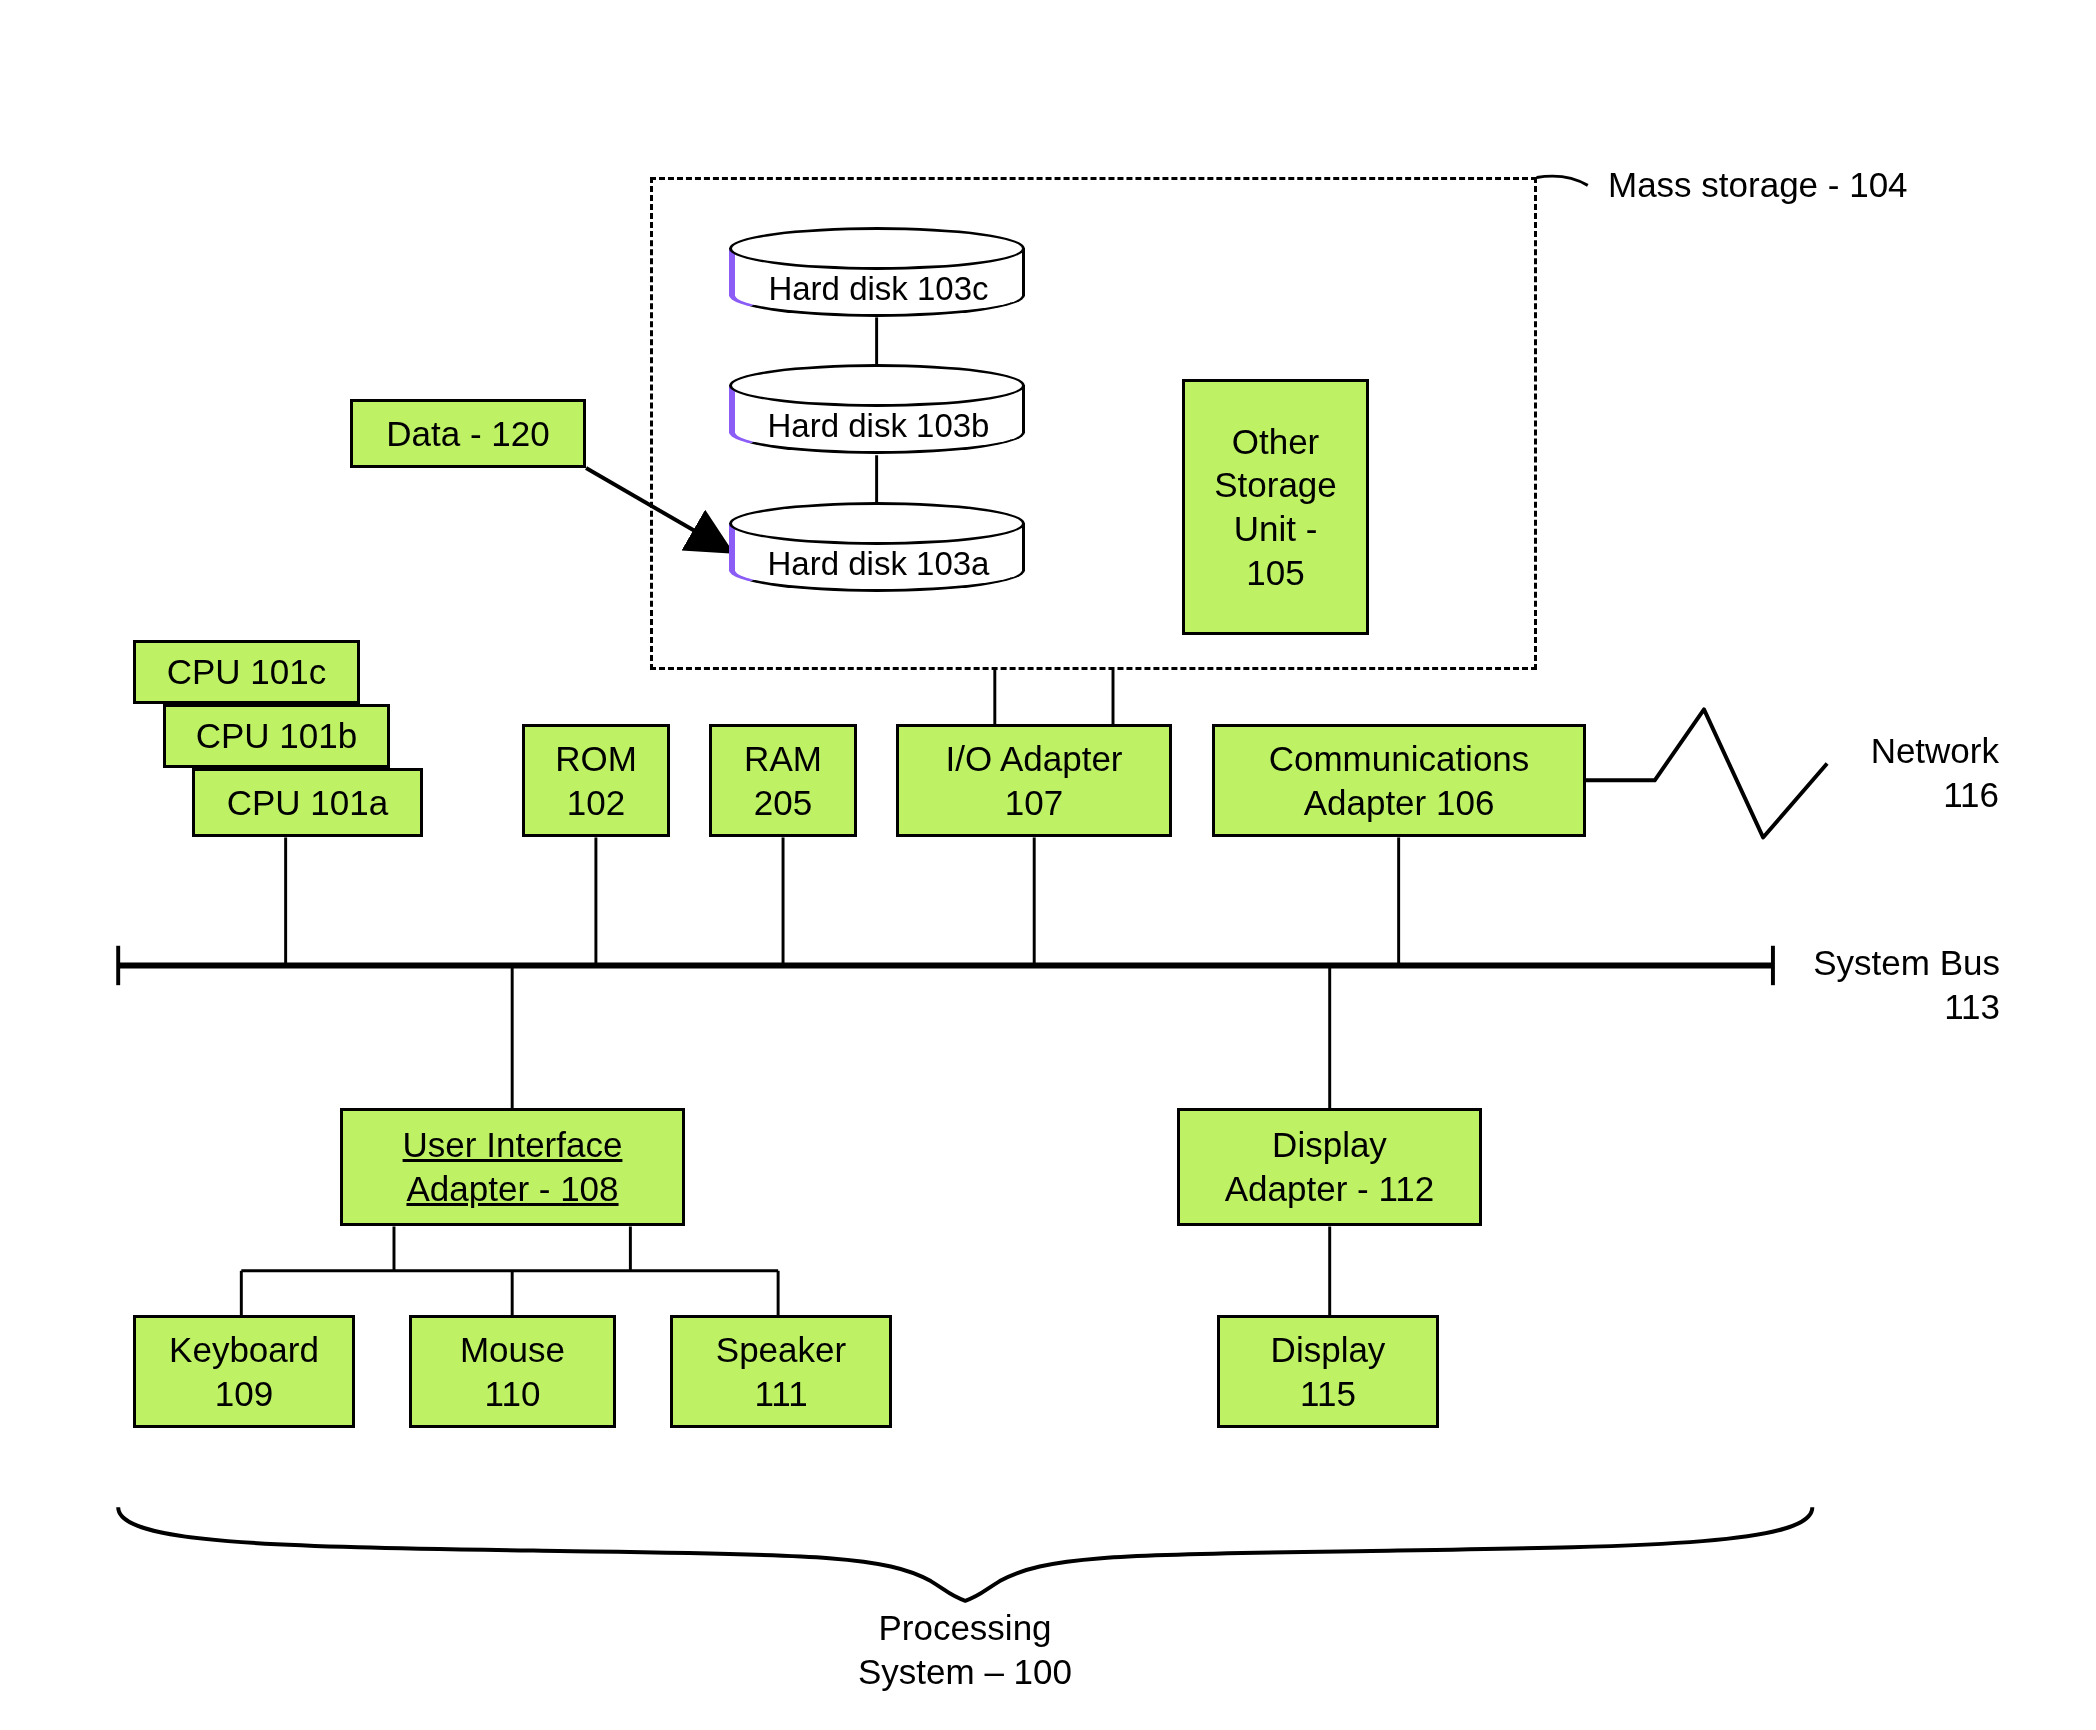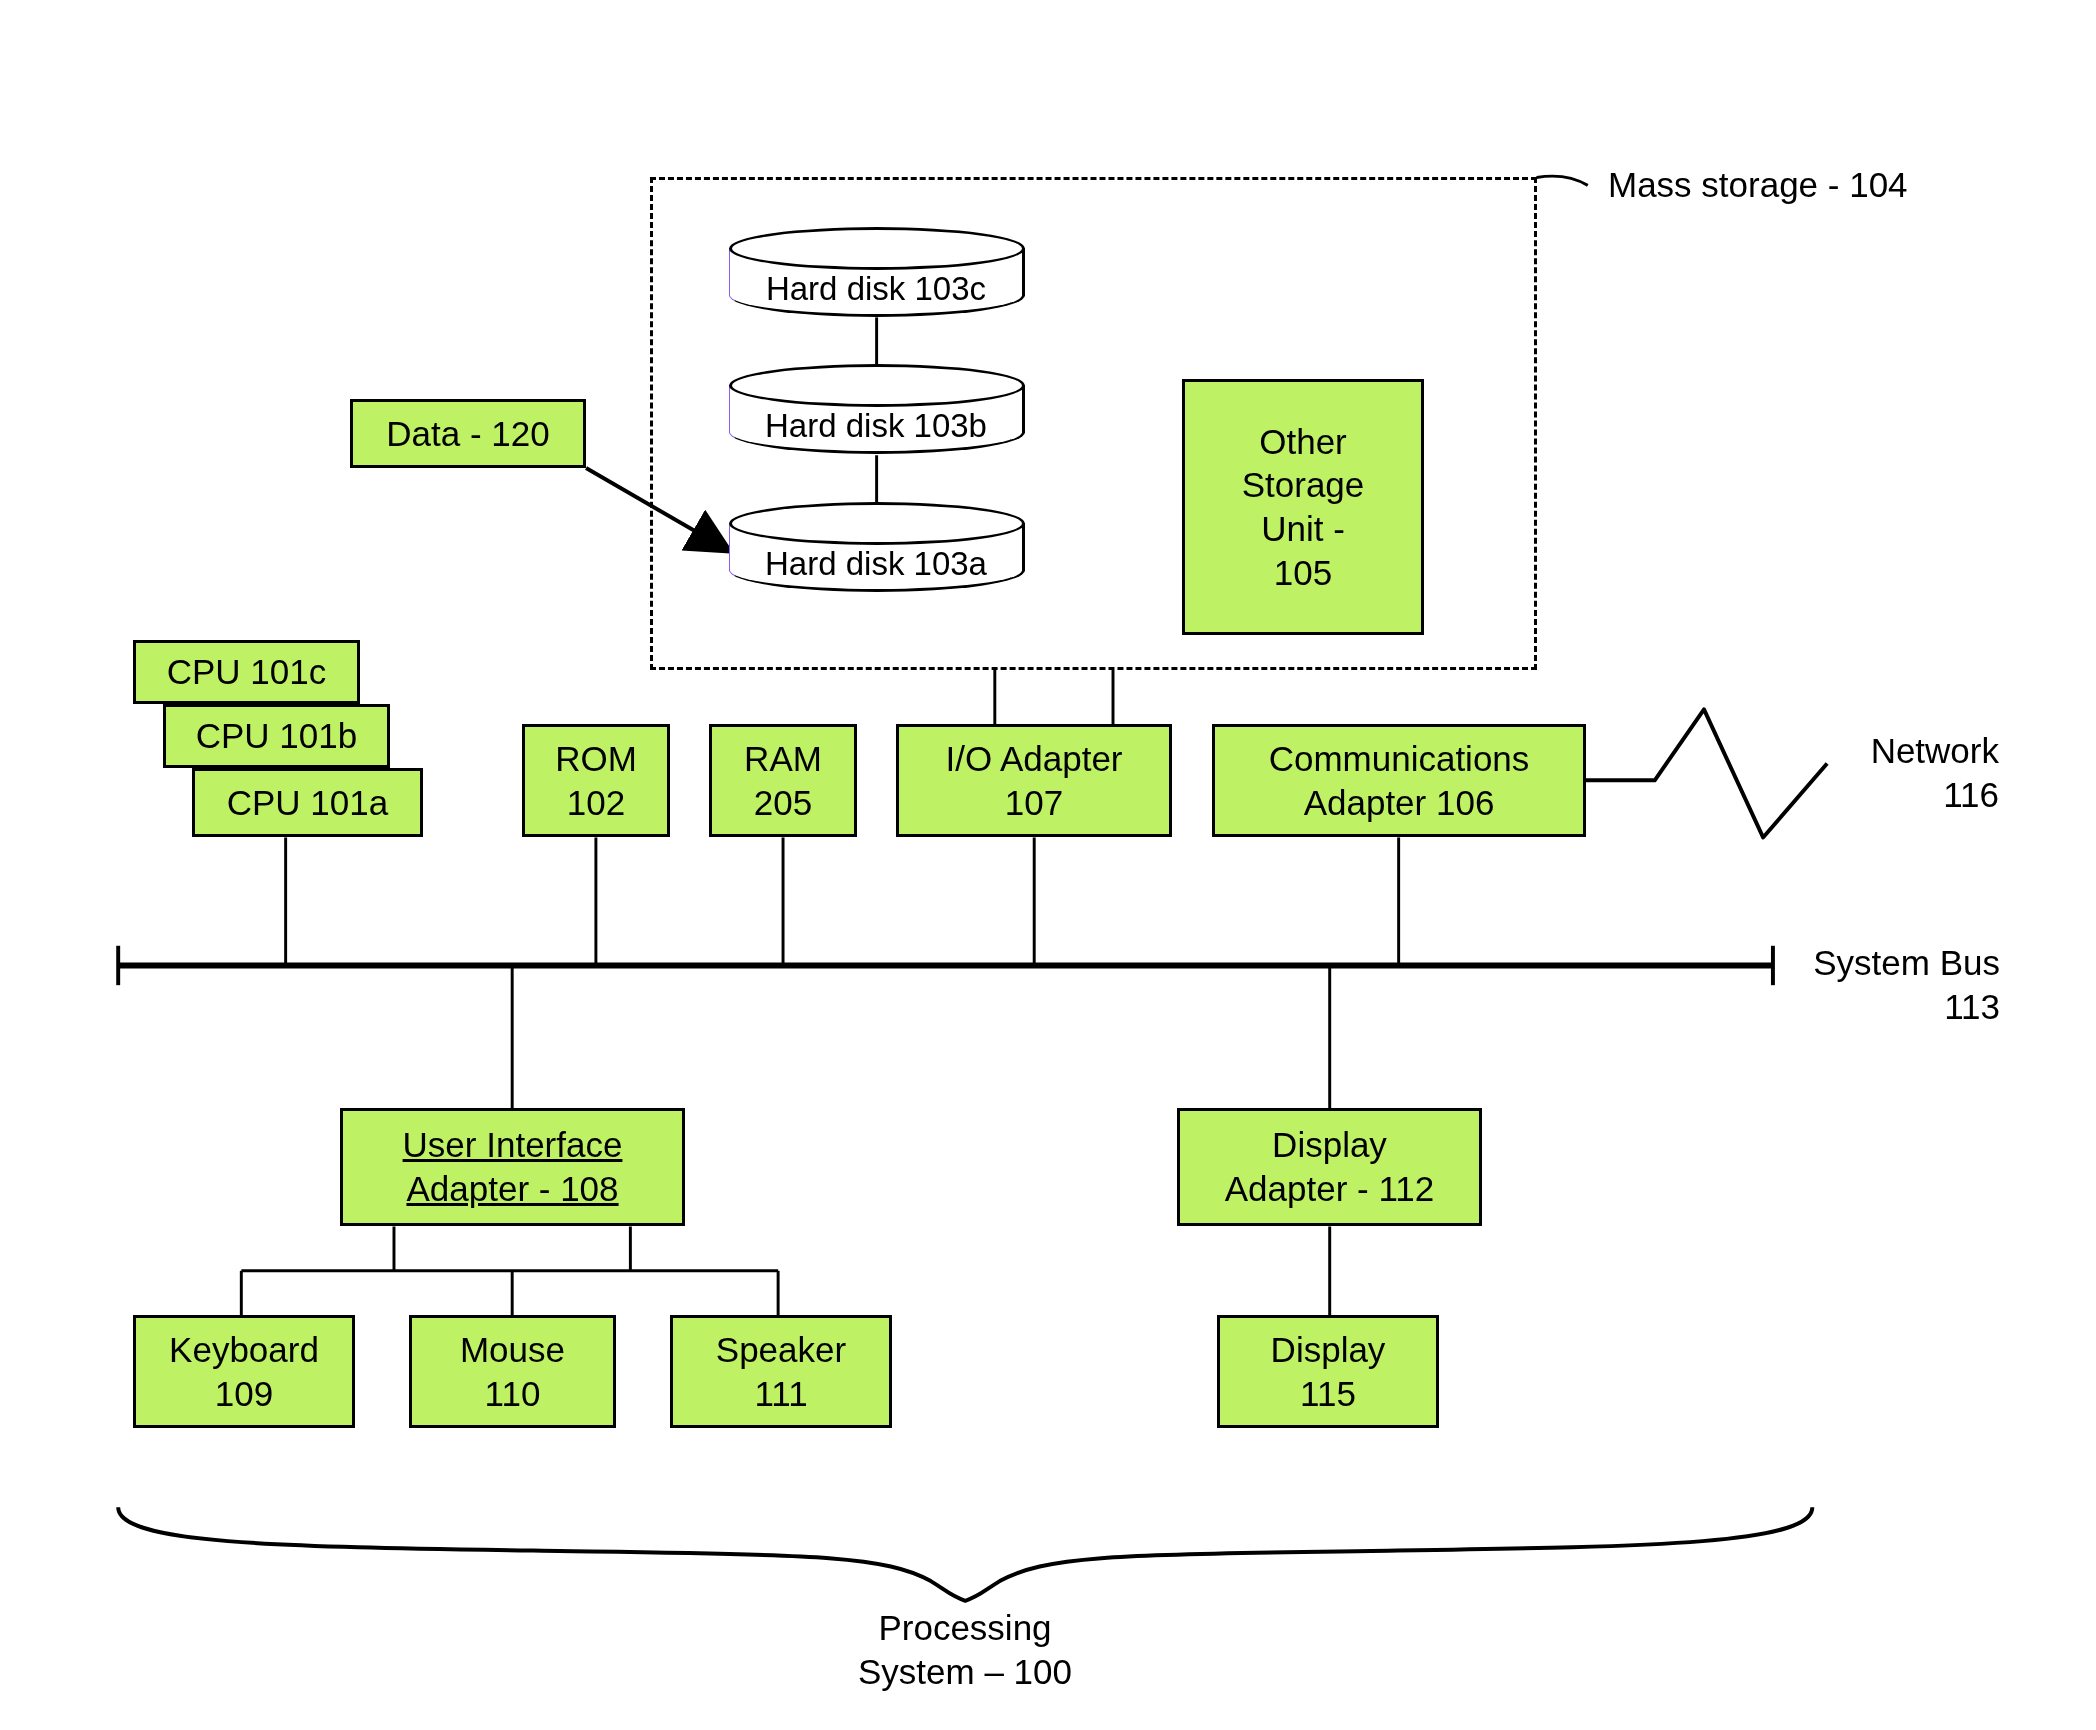--- a/index.html
+++ b/index.html
@@ -52,21 +52,21 @@
       width: 296px;
       height: 43px;
       border: 3px solid #000;
       border-radius: 50%;
       background: #fff;
       z-index: 2;
     }
     .cyl-body {
       width: 296px;
       height: 69px;
-      border-left: 1px solid #8b5cf6;
+      border-left: 6px solid #8b5cf6;
       border-right: 3px solid #000;
       border-bottom: 3px solid #000;
       border-bottom-left-radius: 148px 21.7px;
       border-bottom-right-radius: 148px 21.7px;
       margin-top: -21.7px;
       display: flex;
       align-items: center;
       justify-content: center;
       font-size: 33px;
       background: #fff;
@@ -95,21 +95,21 @@
   </div>
   <div class="cyl" style="left:729px; top:364px;">
     <div class="cyl-top"></div>
     <div class="cyl-body">Hard disk 103b</div>
   </div>
   <div class="cyl" style="left:729px; top:502px;">
     <div class="cyl-top"></div>
     <div class="cyl-body">Hard disk 103a</div>
   </div>
 
-  <div class="box" style="left:1182px; top:379px; width:242px; height:256px; white-space:pre-line;">Other
+  <div class="box" style="left:1182px; top:379px; width:187px; height:256px; white-space:pre-line;">Other
 Storage
 Unit -
 105</div>
 
   <div class="box" style="left:350px; top:399px; width:236px; height:69px;">Data - 120</div>
 
   <div class="box" style="left:133px; top:640px; width:227px; height:64px;">CPU 101c</div>
   <div class="box" style="left:163px; top:704px; width:227px; height:64px;">CPU 101b</div>
   <div class="box" style="left:192px; top:768px; width:231px; height:69px;">CPU 101a</div>
 

